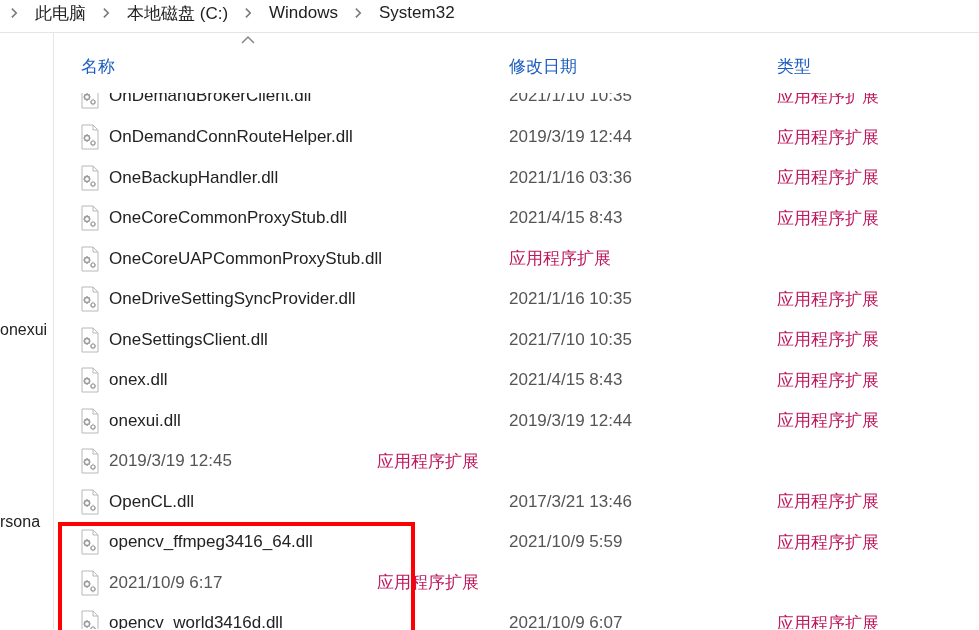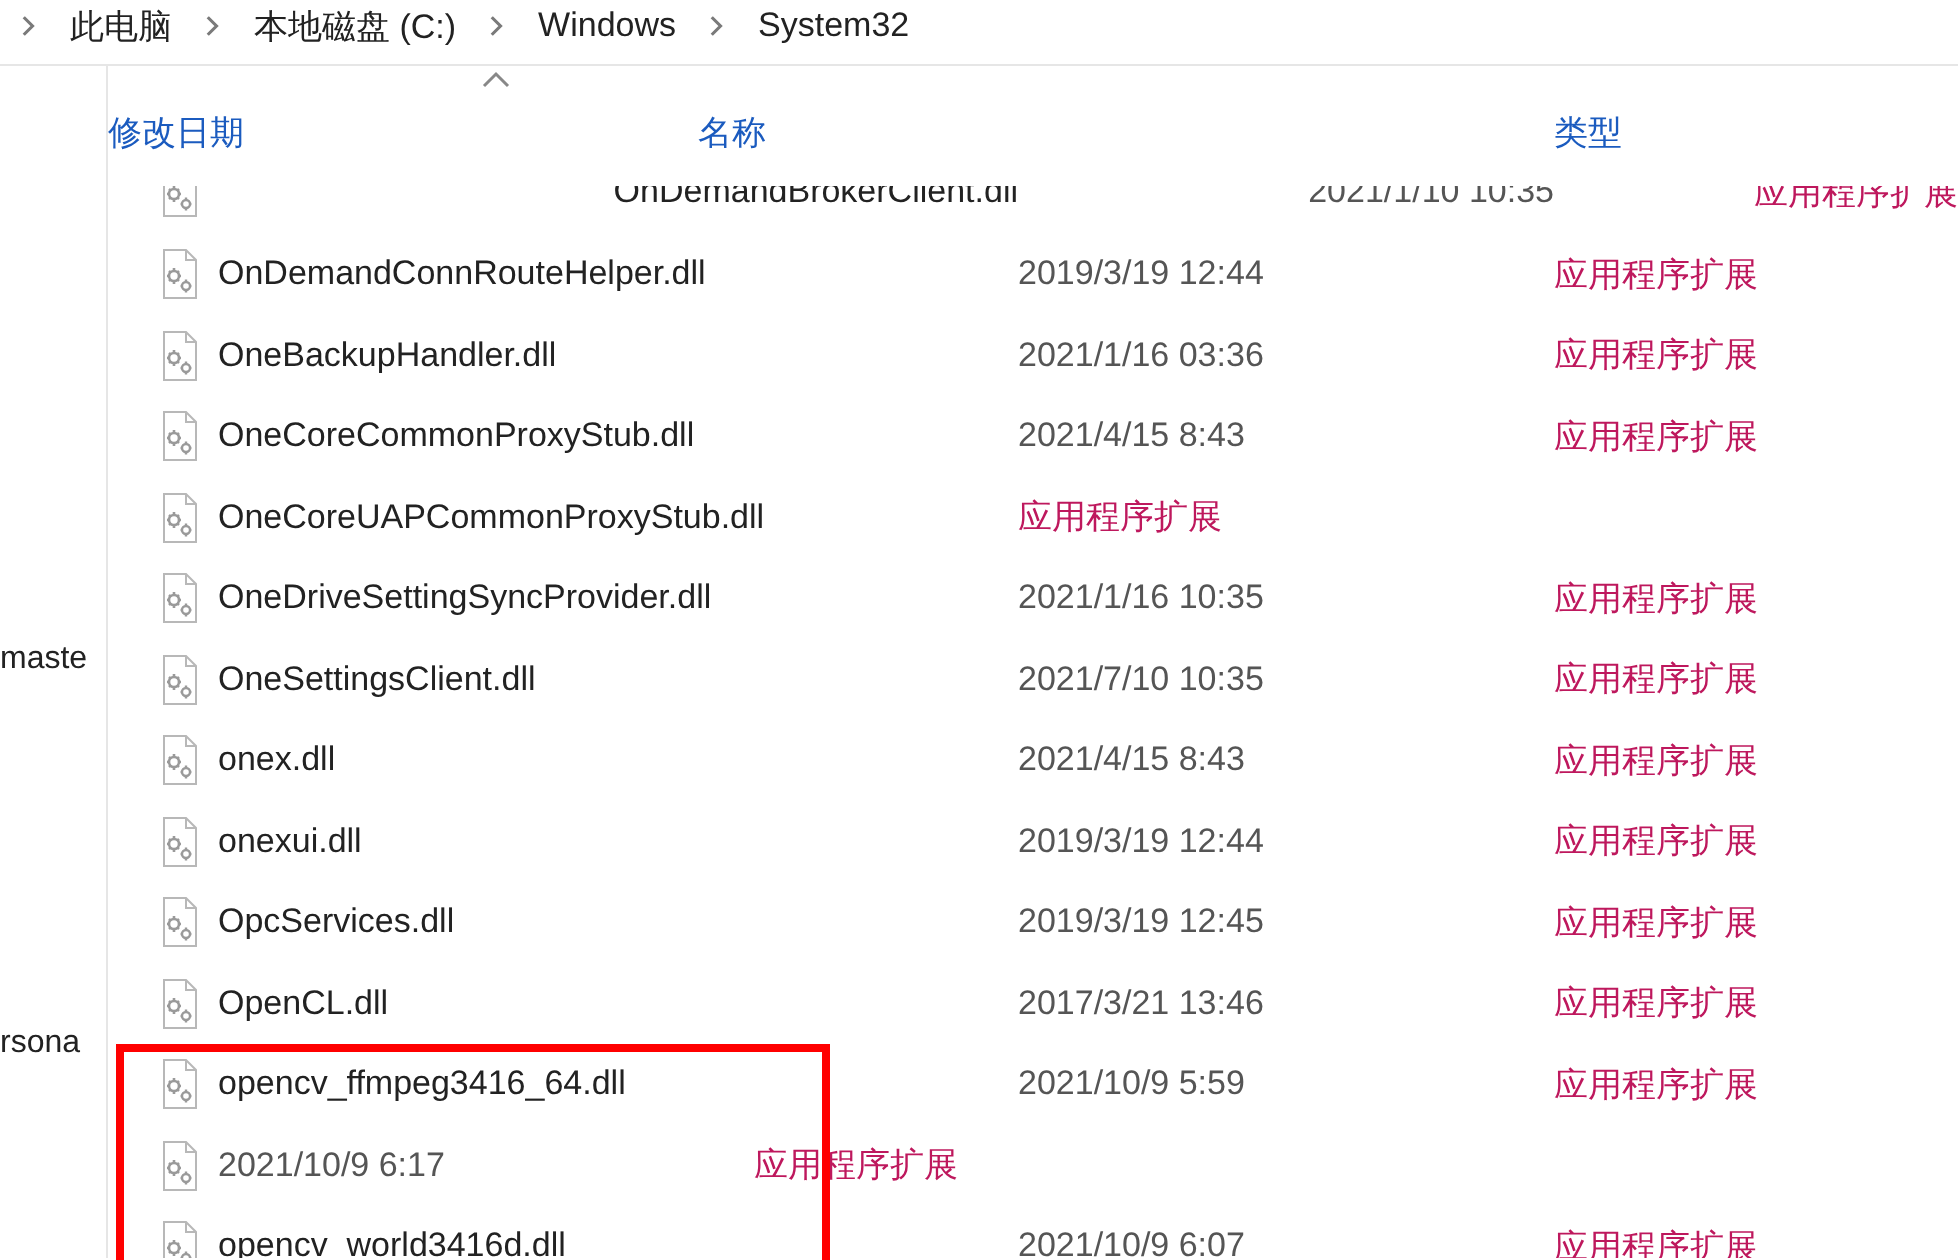--- a/index.html
+++ b/index.html
@@ -114,21 +114,21 @@
     height: 40.5px;
     font-size: 17px;
     color: #222;
   }
   .cutrow {
     height: 24px;
     overflow: hidden;
   }
   .cutrow .row-inner {
     margin-top: -18px;
-    display:flex; align-items:center; height:40.5px; width:100%;text-align:right;
+    display:flex; align-items:center; height:40.5px; width:100%;
   }
   .icon-cell {
     width: 55px;
     display: flex;
     justify-content: flex-end;
     padding-right: 8px;
   }
   .dll-icon {
     width: 22px; height: 26px;
     position: relative;
@@ -194,33 +194,33 @@
     <span class="pin">
       <svg viewBox="0 0 24 24">
           <path d="M14 3 L14 9 L18 13 L6 13 L10 9 L10 3 Z M12 13 L12 21"></path>
         </svg>
     </span>
     <span class="pin">
       <svg viewBox="0 0 24 24">
           <path d="M14 3 L14 9 L18 13 L6 13 L10 9 L10 3 Z M12 13 L12 21"></path>
         </svg>
     </span>
-    <span class="sidelabel" style="top:288px;">maste</span>
+    <span class="sidelabel" style="top:288px;">onexui</span>
     <span class="sidelabel" style="top:480px;">rsona</span>
   </div>
 
   <div class="content">
     <div class="headers">
       <span class="sort-ind">
         <svg viewBox="0 0 16 10">
             <polyline points="2,8 8,2 14,8"></polyline>
           </svg>
       </span>
+      <div class="col-head col-name">名称</div>
       <div class="col-head col-date">修改日期</div>
-      <div class="col-head col-name">名称</div>
       <div class="col-head col-type">类型</div>
     </div>
 
     <div class="rows" id="rows">
         <div class="row cutrow">
           <div class="row-inner">
   <div class="icon-cell">
               <div class="dll-icon">
 <svg viewBox="0 0 22 26">
   <path d="M3 1 H14 L19 6 V25 H3 Z" fill="#ffffff" stroke="#b8b8b8" stroke-width="1"></path>
@@ -378,21 +378,20 @@
 <svg viewBox="0 0 22 26">
   <path d="M3 1 H14 L19 6 V25 H3 Z" fill="#ffffff" stroke="#b8b8b8" stroke-width="1"></path>
   <path d="M14 1 V6 H19" fill="none" stroke="#b8b8b8" stroke-width="1"></path>
   <circle cx="8" cy="14" r="2.5" fill="none" stroke="#9a9a9a" stroke-width="1.3"></circle>
   <path d="M8 11 L8 10 M8 17 L8 18 M5.5 14 L4.5 14 M10.5 14 L11.5 14 M6.2 12.2 L5.5 11.5 M9.8 15.8 L10.5 16.5 M6.2 15.8 L5.5 16.5 M9.8 12.2 L10.5 11.5" stroke="#9a9a9a" stroke-width="1.3"></path>
   <circle cx="14" cy="19" r="2" fill="none" stroke="#9a9a9a" stroke-width="1.2"></circle>
   <path d="M14 16.5 L14 15.8 M14 21.5 L14 22.2 M12 19 L11.3 19 M16 19 L16.7 19" stroke="#9a9a9a" stroke-width="1.2"></path>
 </svg>
             </div>
           </div>
-    <div class="name-cell">OpcServices.dll</div>
     <div class="date-cell">2019/3/19 12:45</div>
     <div class="type-cell">应用程序扩展</div>
         </div>
         <div class="row">
     <div class="icon-cell">
             <div class="dll-icon">
 <svg viewBox="0 0 22 26">
   <path d="M3 1 H14 L19 6 V25 H3 Z" fill="#ffffff" stroke="#b8b8b8" stroke-width="1"></path>
   <path d="M14 1 V6 H19" fill="none" stroke="#b8b8b8" stroke-width="1"></path>
   <circle cx="8" cy="14" r="2.5" fill="none" stroke="#9a9a9a" stroke-width="1.3"></circle>

